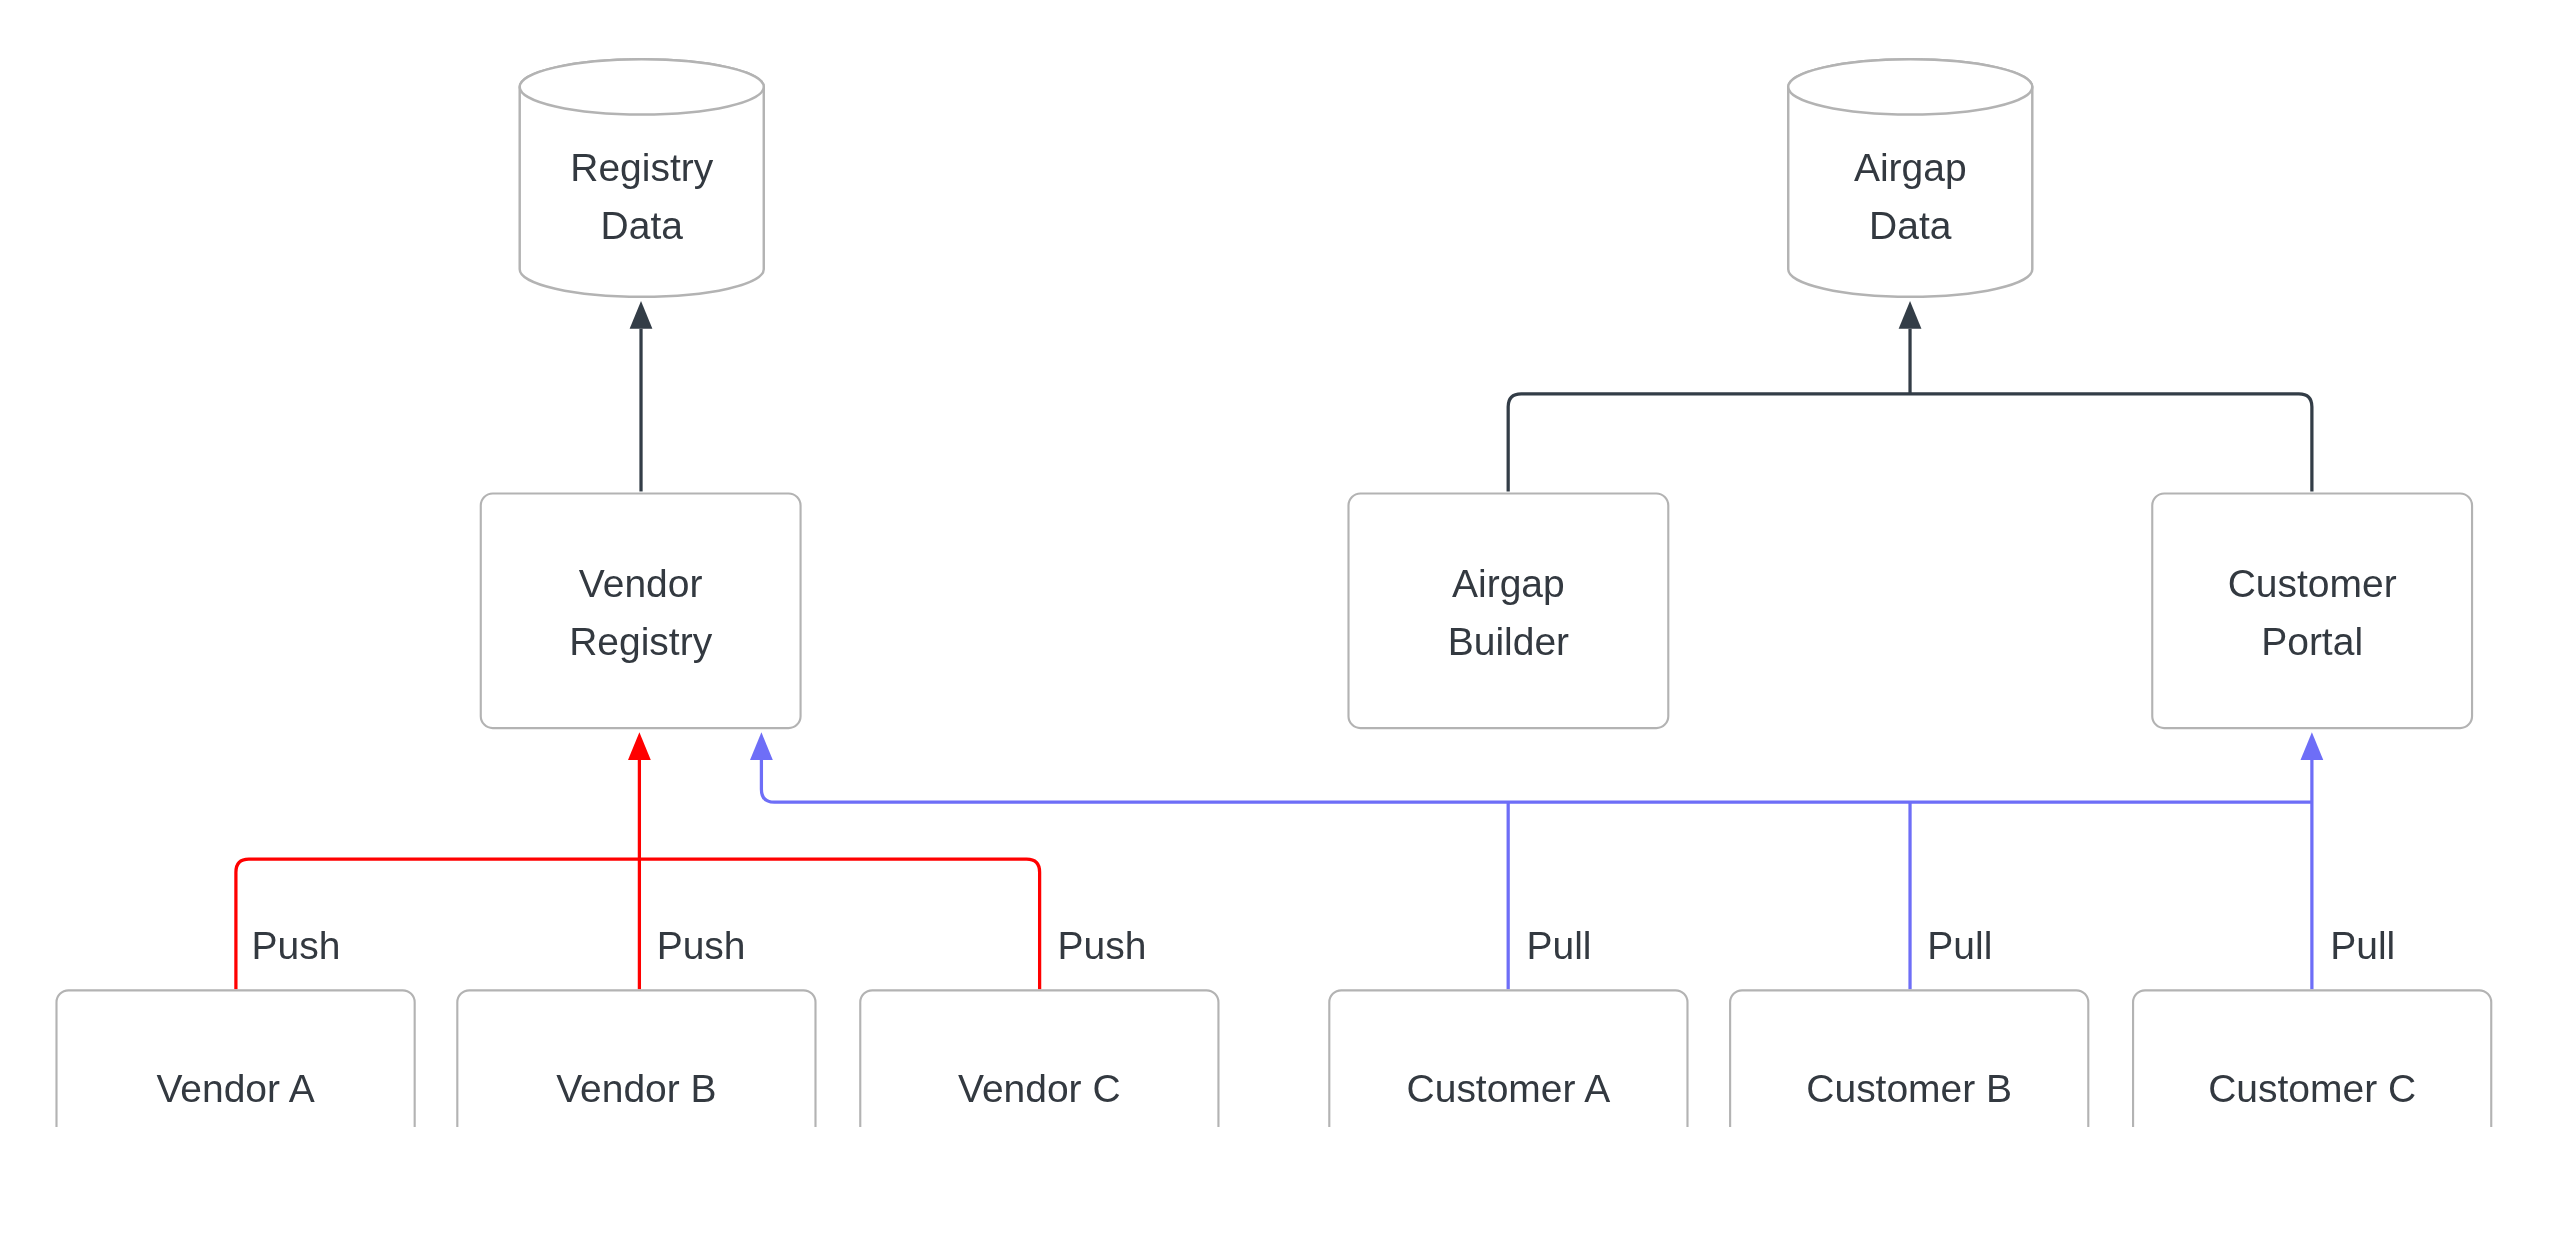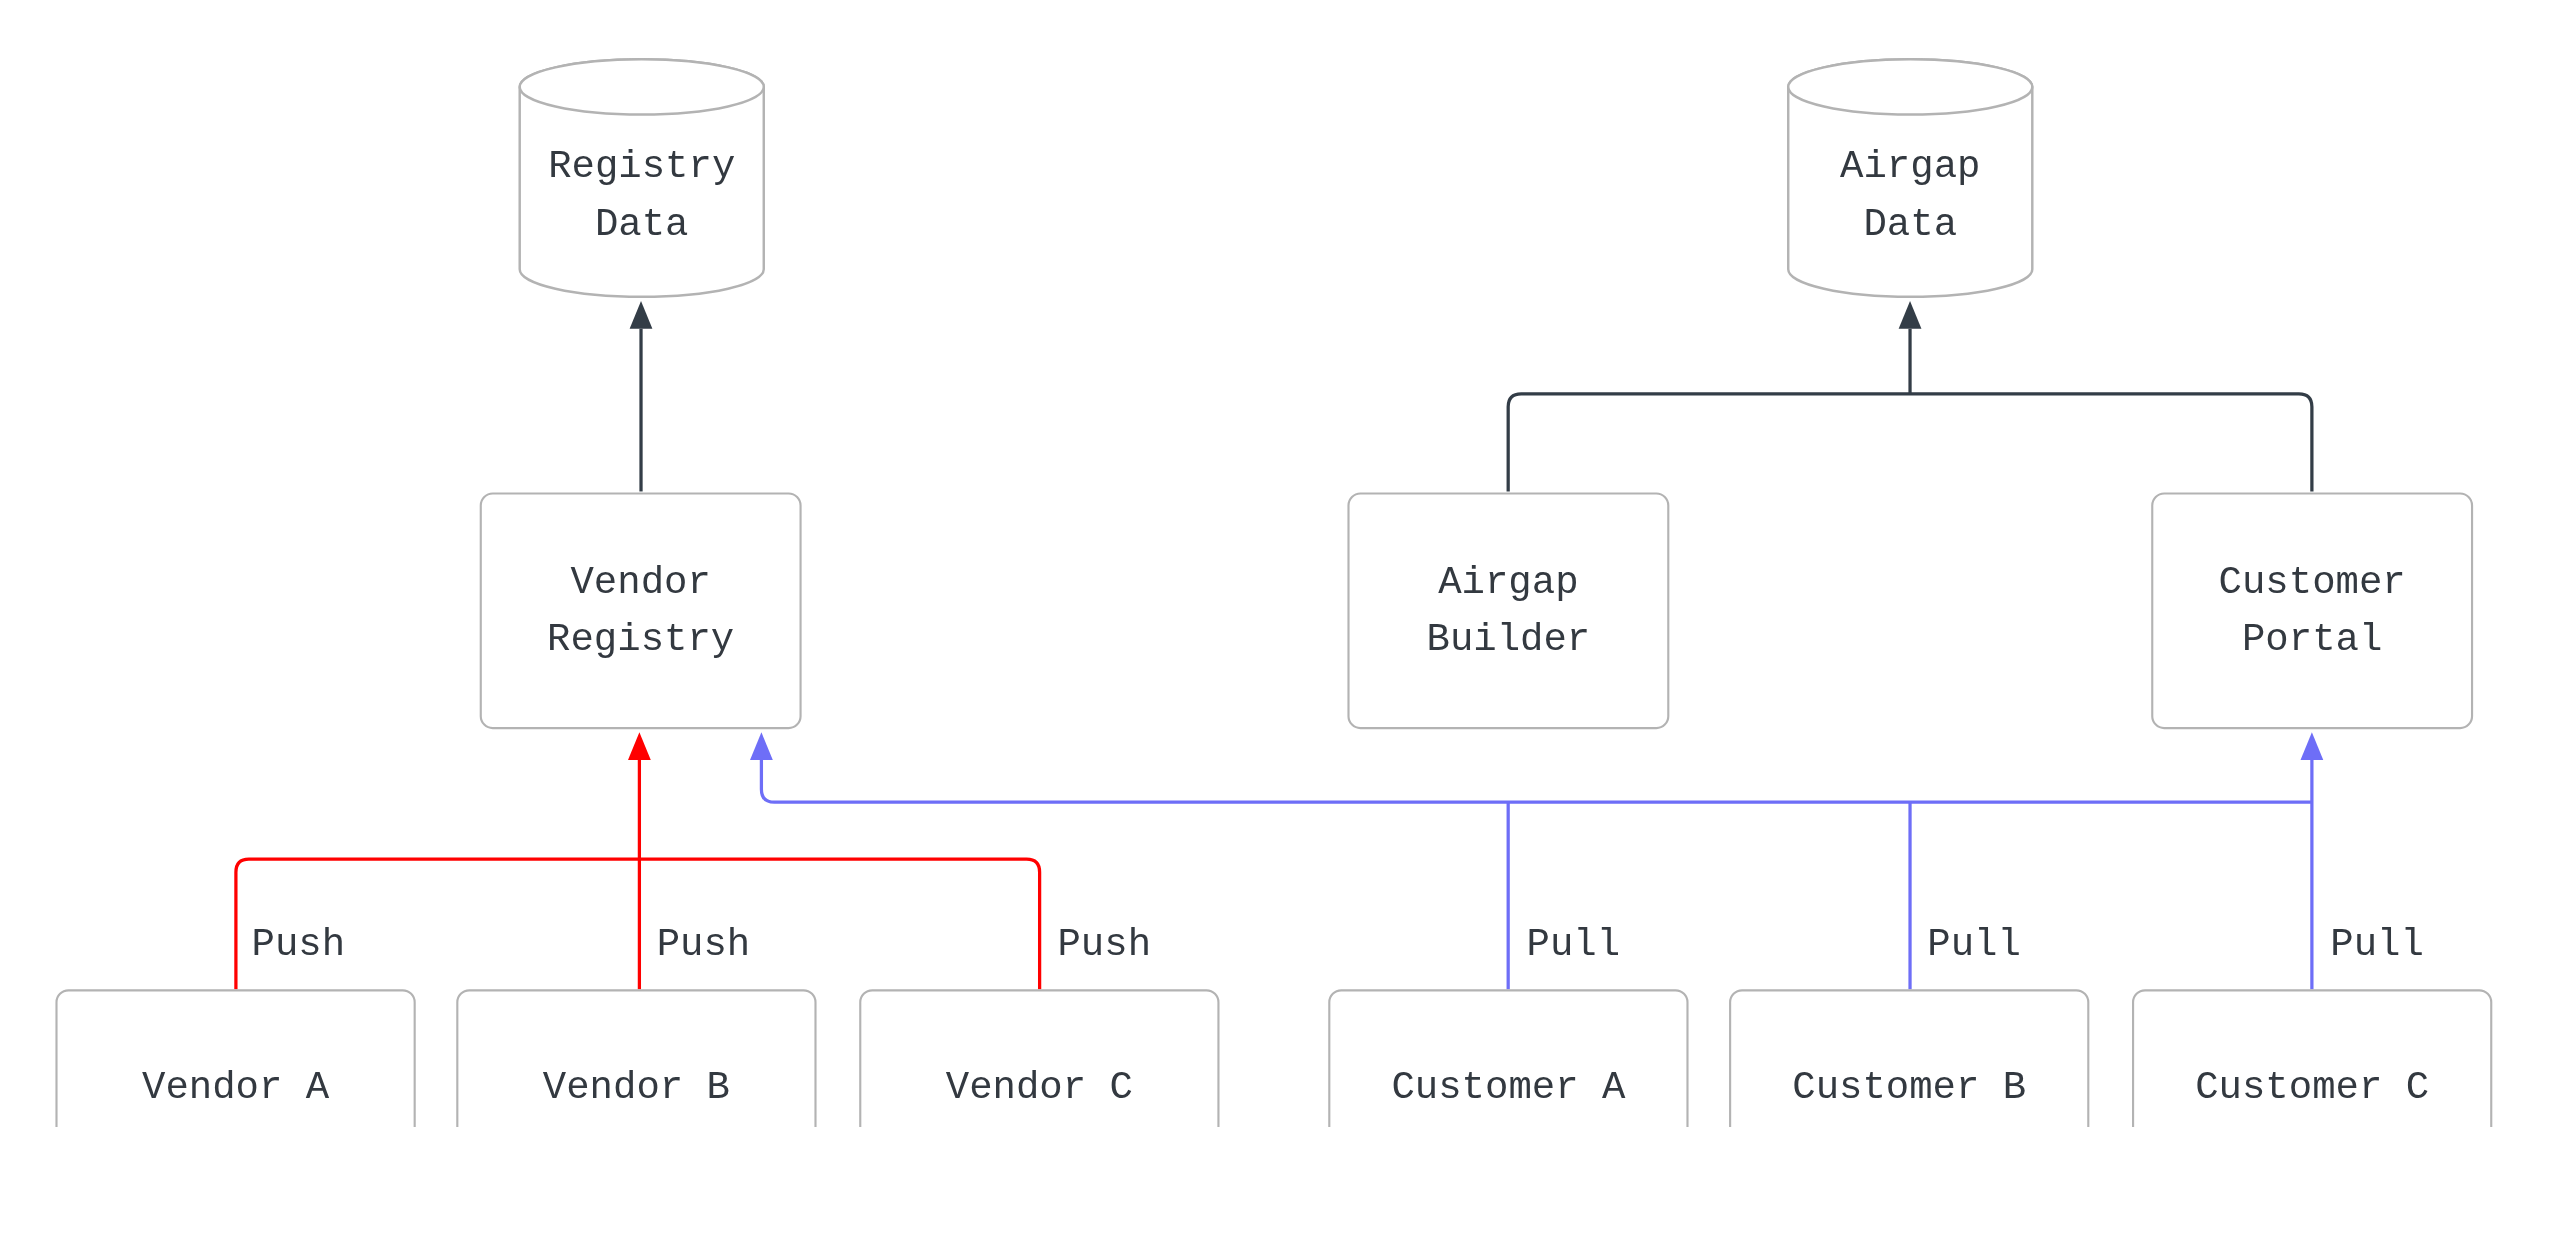--- a/index.html
+++ b/index.html
@@ -6,21 +6,21 @@
     margin: 0;
     padding: 0;
     background: #ffffff;
   }
   .viewport {
     position: relative;
     width: 2576px;
     height: 1127px;
     background: #ffffff;
     overflow: hidden;
-    font-family: Liberation Mono, monospace;
+    font-family: Liberation Sans, sans-serif;
   }
   .stage {
     position: absolute;
     top: 0; left: 0;
     width: 1208px;
     height: 590px;
     transform: scale(2.132);
     transform-origin: 0 0;
   }
   .edges {

